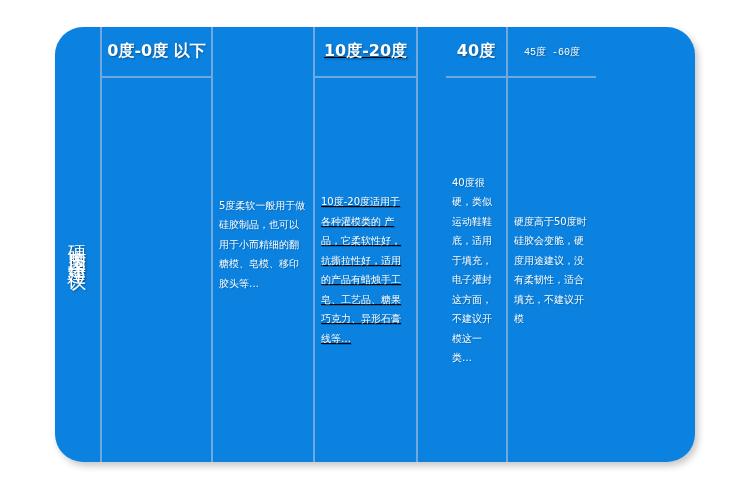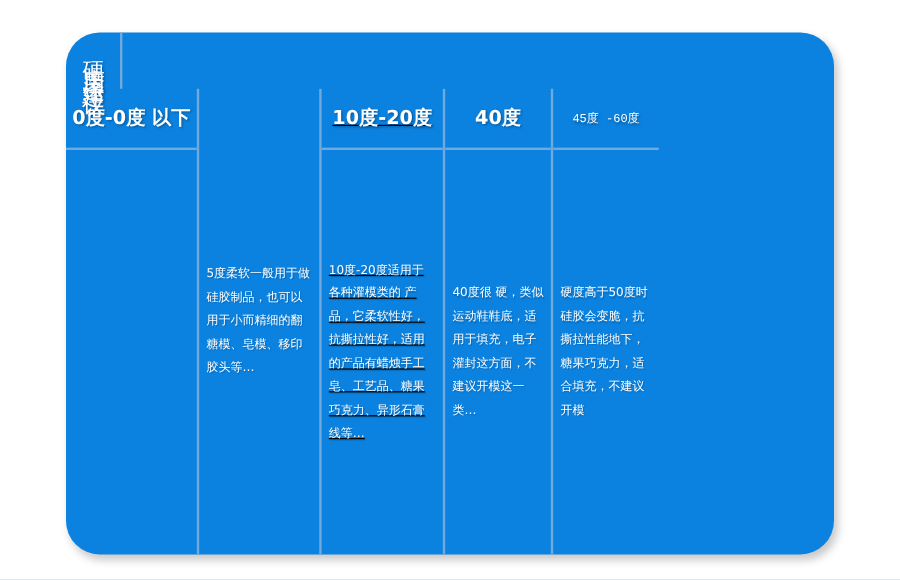--- a/index.html
+++ b/index.html
@@ -18,21 +18,21 @@
   #table-wrap {
     position: absolute;
     left: 55px;
     top: 27px;
     width: 640px;
     height: 435px;
     background: #0b82e0;
     border-radius: 28px;
     box-shadow: 3px 4px 7px rgba(0,0,0,0.22);
     display: flex;
-    flex-direction: column;
+    flex-direction: row;
     overflow: hidden;
     box-sizing: border-box;
   }
 
   
   .row-label-col {
     width: 47px;
     flex: 0 0 47px;
     display: flex;
     align-items: center;
@@ -103,21 +103,21 @@
     text-align: left;
     text-shadow: 1px 1px 1px rgba(0,0,0,0.22);
     word-break: break-all;
   }
 
   
   .c0 { width: 111px; flex: 0 0 111px; }
   .c1 { width: 102px; flex: 0 0 102px; }
   .c2 { width: 103px; flex: 0 0 103px; text-decoration: underline; }
   .c3 { width:  99px; flex: 0 0  99px; }
-  .c4 { width:  90px; flex: 0 0  90px; }
+  .c4 { width:  90px; flex: 0 0  90px; padding-left: 28px; }
   .c5 { width:  88px; flex: 0 0  88px; }
 </style>
 </head>
 <body>
 
 <div id="table-wrap">
 
   <div class="row-label-col">
     <span class="row-label-text">硬度用途建议</span>
   </div>
@@ -153,18 +153,18 @@
       <div class="col-body">
         <span class="col-body-text">40度很 硬，类似运动鞋鞋底，适用于填充，电子灌封这方面，不建议开模这一类…</span>
       </div>
     </div>
 
     <div class="col c5">
       <div class="col-head">
         <span class="col-head-text small">45度 -60度</span>
       </div>
       <div class="col-body">
-        <span class="col-body-text">硬度高于50度时硅胶会变脆，抗撕拉性能地下，糖果巧克力，适合填充，不建议开模</span>
+        <span class="col-body-text">硬度高于50度时硅胶会变脆，硬度用途建议，没有柔韧性，适合填充，不建议开模</span>
       </div>
     </div>
 
   </div>
 </div>
 
 </body></html>

